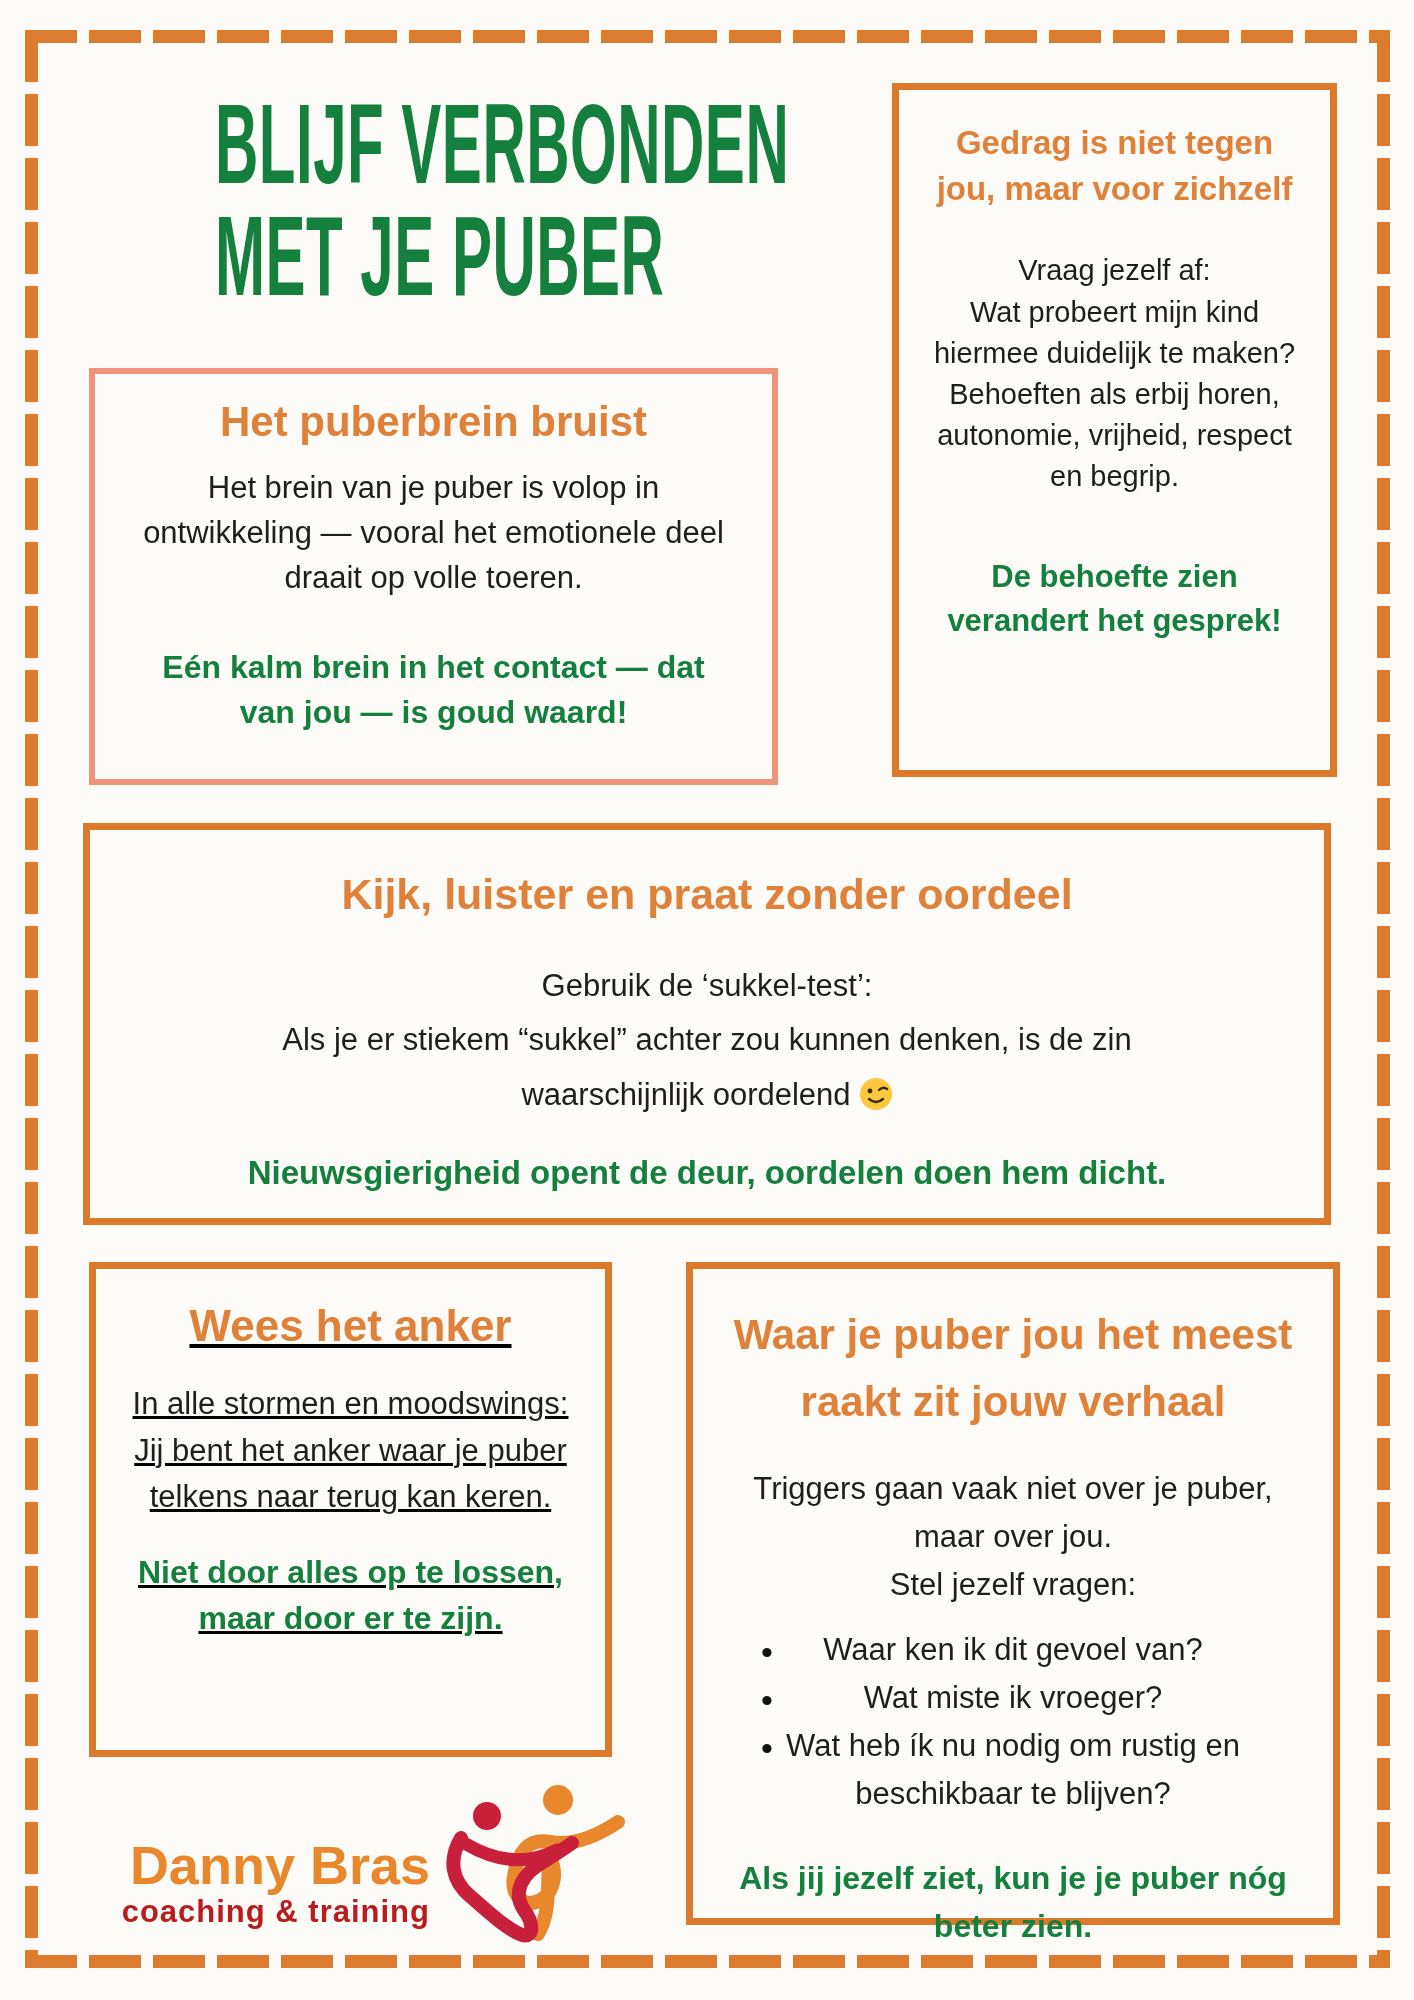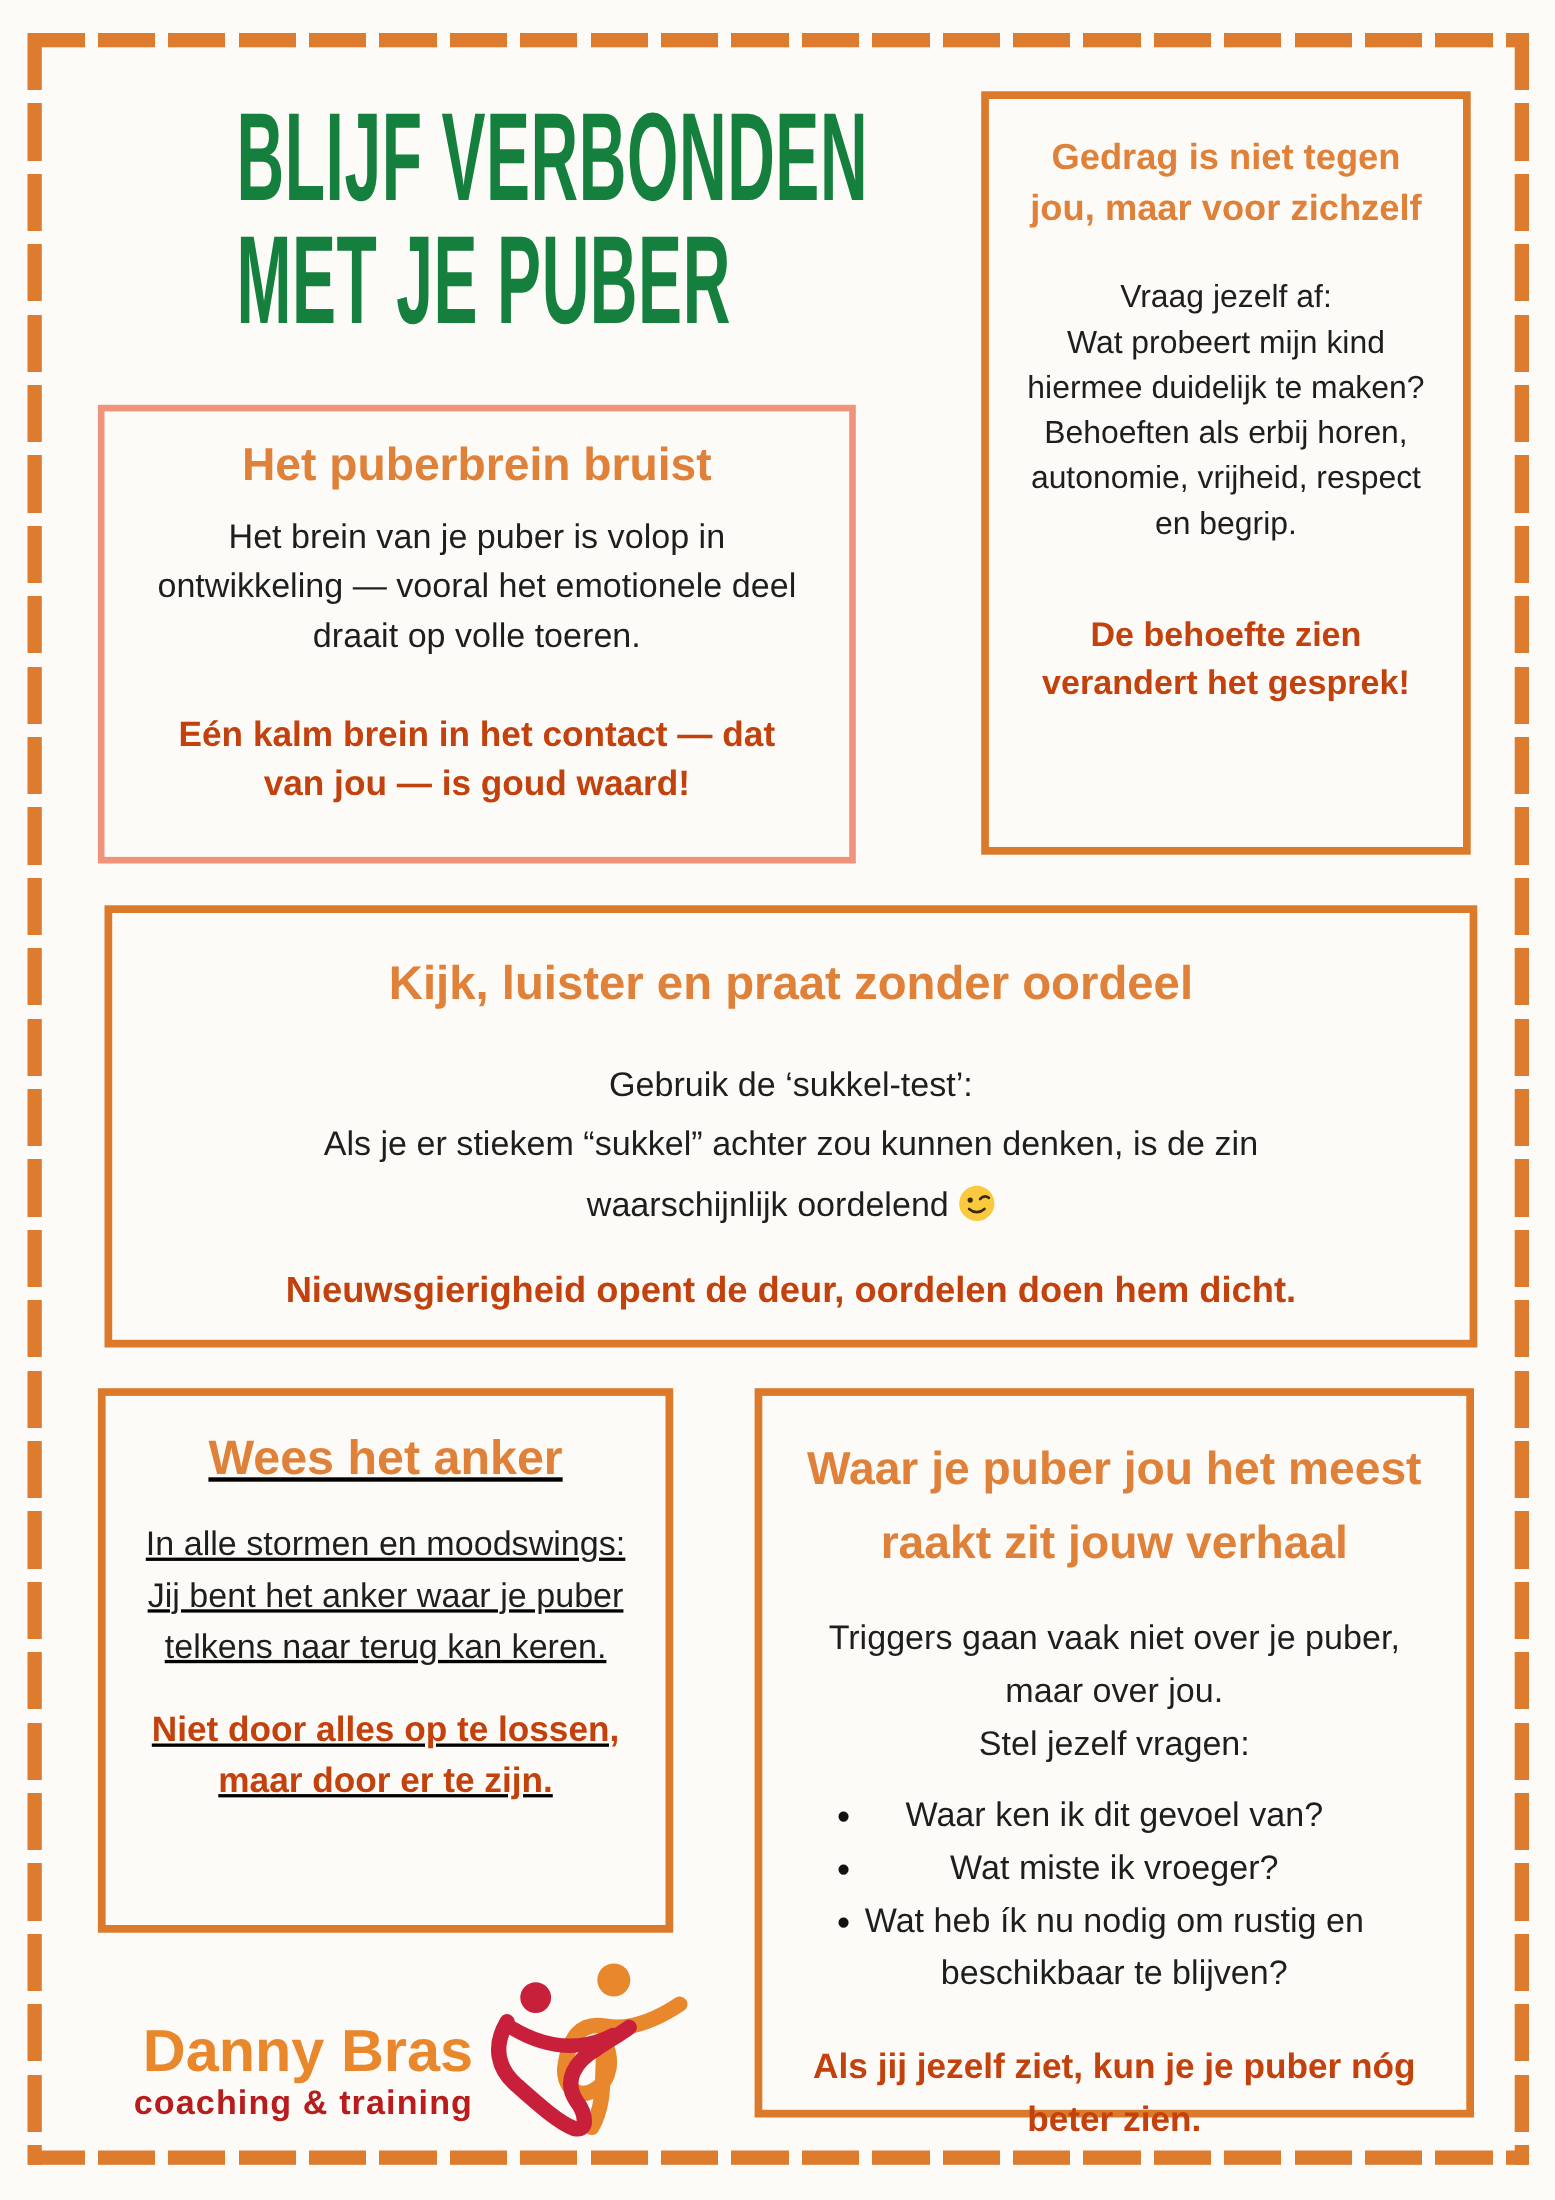--- a/index.html
+++ b/index.html
@@ -32,36 +32,36 @@
   }
   .title-line + .title-line { margin-top:12px; }
 
   
   .box { position:absolute; box-sizing:border-box; text-align:center; }
   .box-orange { border:7px solid #dc7a2c; }
   .box-salmon { border:6px solid #f0937b; }
 
   .box-header { margin:0; color:#e0813a; font-weight:bold; }
   .box-body   { margin:0; color:#1e1e1e; font-weight:normal; }
-  .box-accent { margin:0; color:#c2410c; font-weight:bold; }
+  .box-accent { margin:0; color:#15803d; font-weight:bold; }
 
   
   .box-puberbrein { left:89px; top:368px; width:689px; height:417px; padding:24px 40px 0; }
   .box-puberbrein .box-header { font-size:42px; }
   .box-puberbrein .box-body   { margin-top:20px; font-size:31px; line-height:1.45; }
   .box-puberbrein .box-accent { margin-top:44px; font-size:32px; line-height:1.4; }
 
   
   .box-gedrag { left:892px; top:83px; width:445px; height:694px; padding:30px 28px 0; }
   .box-gedrag .box-header { font-size:33px; line-height:1.4; }
   .box-gedrag .box-body   { margin-top:38px; font-size:29px; line-height:1.42; }
   .box-gedrag .box-accent { margin-top:58px; font-size:31px; line-height:1.4; }
 
   
-  .box-kijk { left:95px; top:823px; width:1248px; height:402px; padding:40px 34px 0; }
+  .box-kijk { left:83px; top:823px; width:1248px; height:402px; padding:40px 34px 0; }
   .box-kijk .box-header { font-size:43px; }
   .box-kijk .box-body   { margin-top:40px; font-size:31px; line-height:1.75; }
   .box-kijk .box-accent { margin-top:32px; font-size:33px; }
   .wink-icon { display:inline-block; vertical-align:-6px; margin-left:8px; }
 
   
   .box-anker { left:89px; top:1262px; width:523px; height:495px; padding:32px 26px 0;text-decoration:underline; }
   .box-anker .box-header { font-size:44px; }
   .box-anker .box-body   { margin-top:30px; font-size:31px; line-height:1.5; }
   .box-anker .box-accent { margin-top:28px; font-size:32px; line-height:1.45; }

